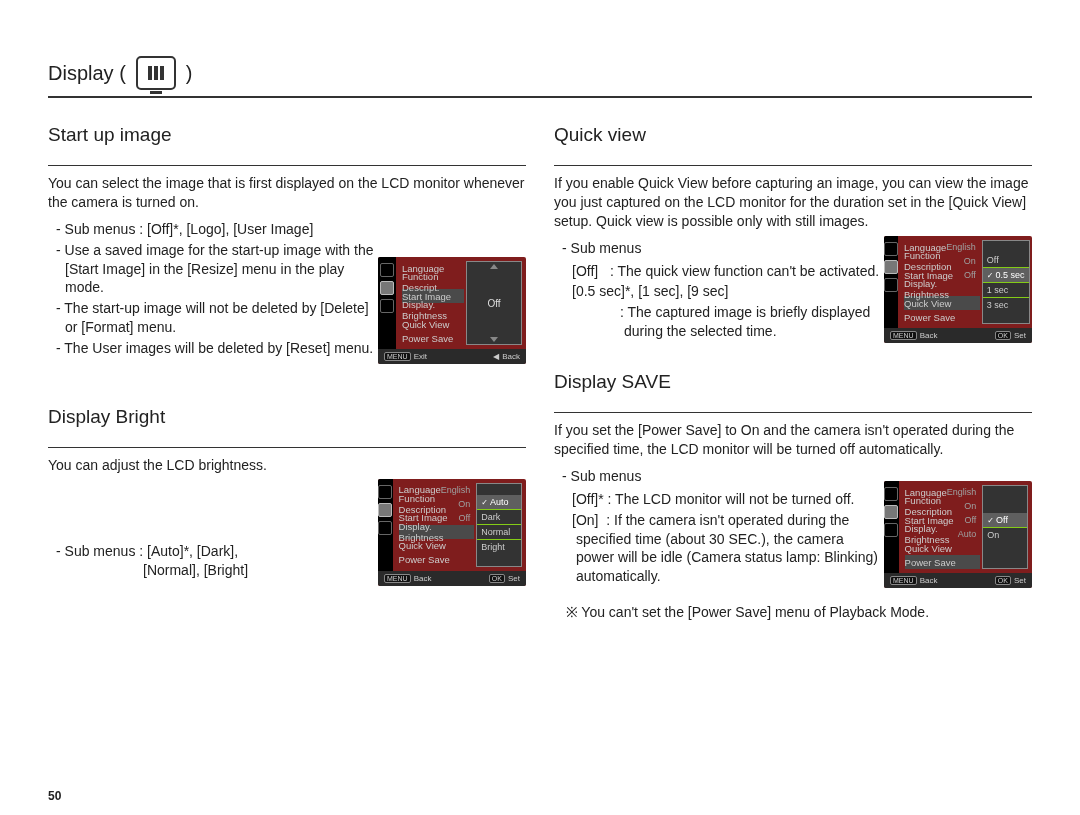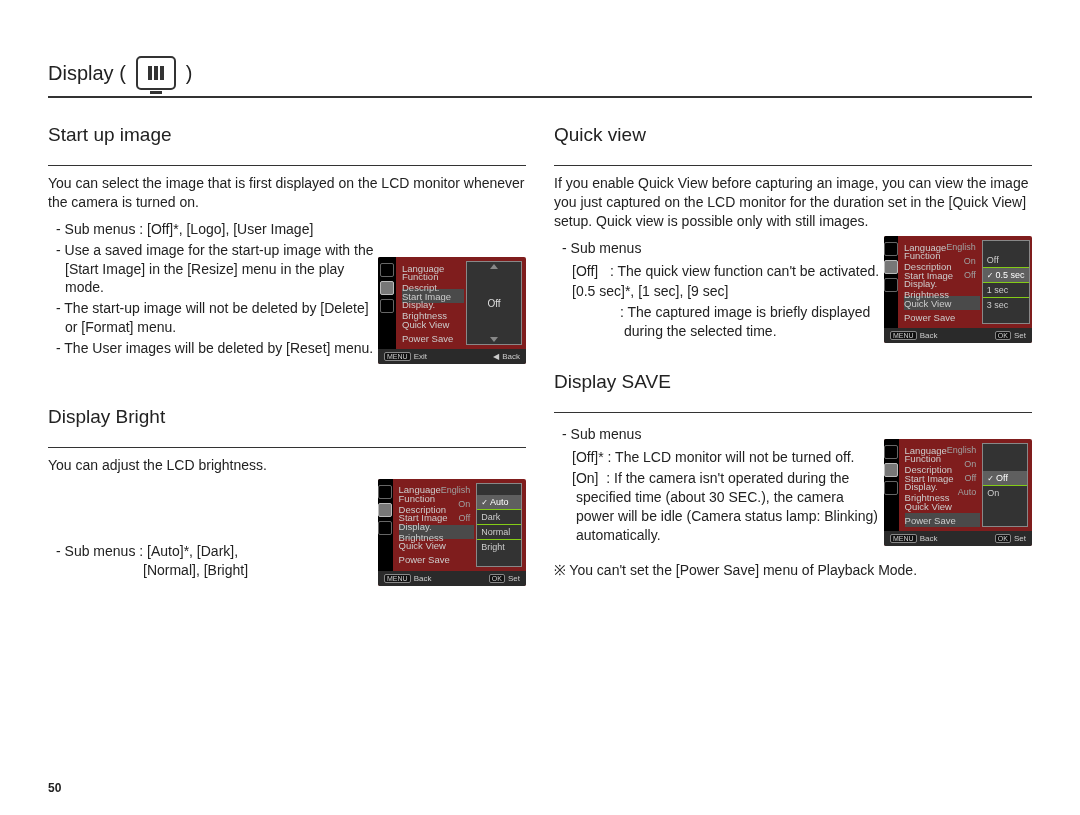--- a/index.html
+++ b/index.html
@@ -56,27 +56,27 @@
   ul.dash > li {
     font-size: 14px;
     line-height: 1.35;
     text-indent: -9px;
     padding-left: 9px;
     margin-bottom: 2px;
   }
   ul.dash > li::before { content: "- "; }
   .indent-list { padding-left: 18px; font-size: 14px; line-height: 1.35; }
   .indent-list div { margin-bottom: 2px; text-indent: -4px; padding-left: 4px;}
-  .note { font-size: 14px; margin-top: 14px; }
+  .note { font-size: 14px; margin-top: 14px; margin-left: 12px; }
   .page-num {
     position: absolute;
     font-size: 12px;
     font-weight: bold;
     left: 48px;
-    bottom: 20px;
+    bottom: 12px;
   }
 
   
   .lcd {
     width: 148px;
     background: #7f1d1d;
     color: #ccc;
     font-size: 9.5px;
     border-radius: 2px;
     overflow: hidden;
@@ -394,20 +394,21 @@
               </span>
             <span>
                 <span class="kbox">OK</span>
                 <span>Set</span>
               </span>
           </div>
         </div>
       </div>
 
       <h2 class="section-title" style="margin-top:28px;">Display SAVE</h2>
+      <p class="body-text">If you set the [Power Save] to On and the camera isn't operated during the specified time, the LCD monitor will be turned off automatically.</p>
       <div class="with-screen">
         <div class="text-area">
           <ul class="dash">
             <li>Sub menus</li>
           </ul>
           <div class="indent-list">
             <div><span>[Off]*</span> <span>: The LCD monitor will not be turned off.</span></div>
             <div><span>[On]</span> &nbsp;<span>: If the camera isn't operated during the specified time (about 30 SEC.), the camera power will be idle (Camera status lamp: Blinking) automatically.</span></div>
           </div>
         </div>

